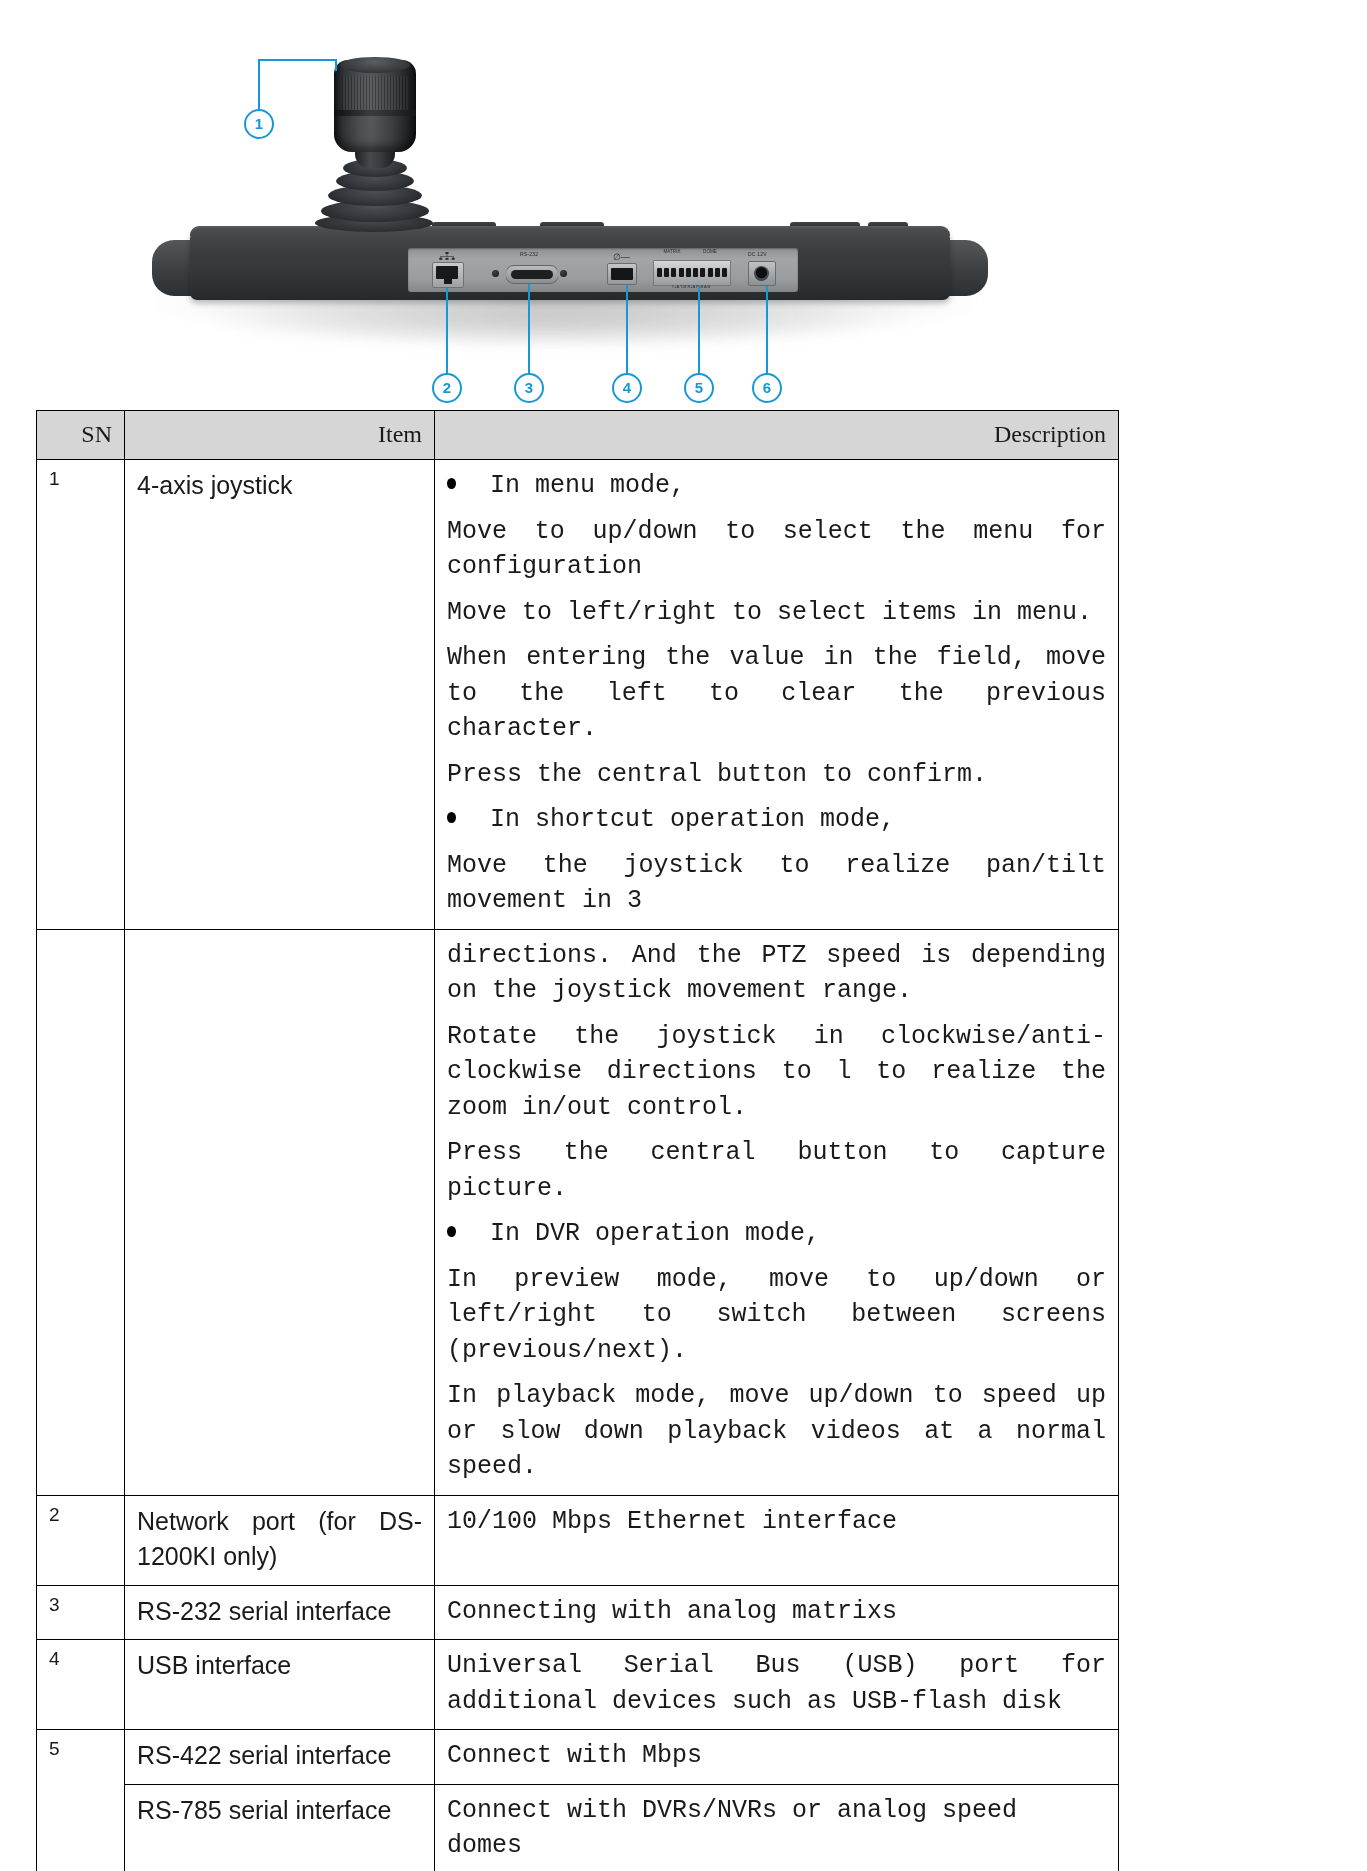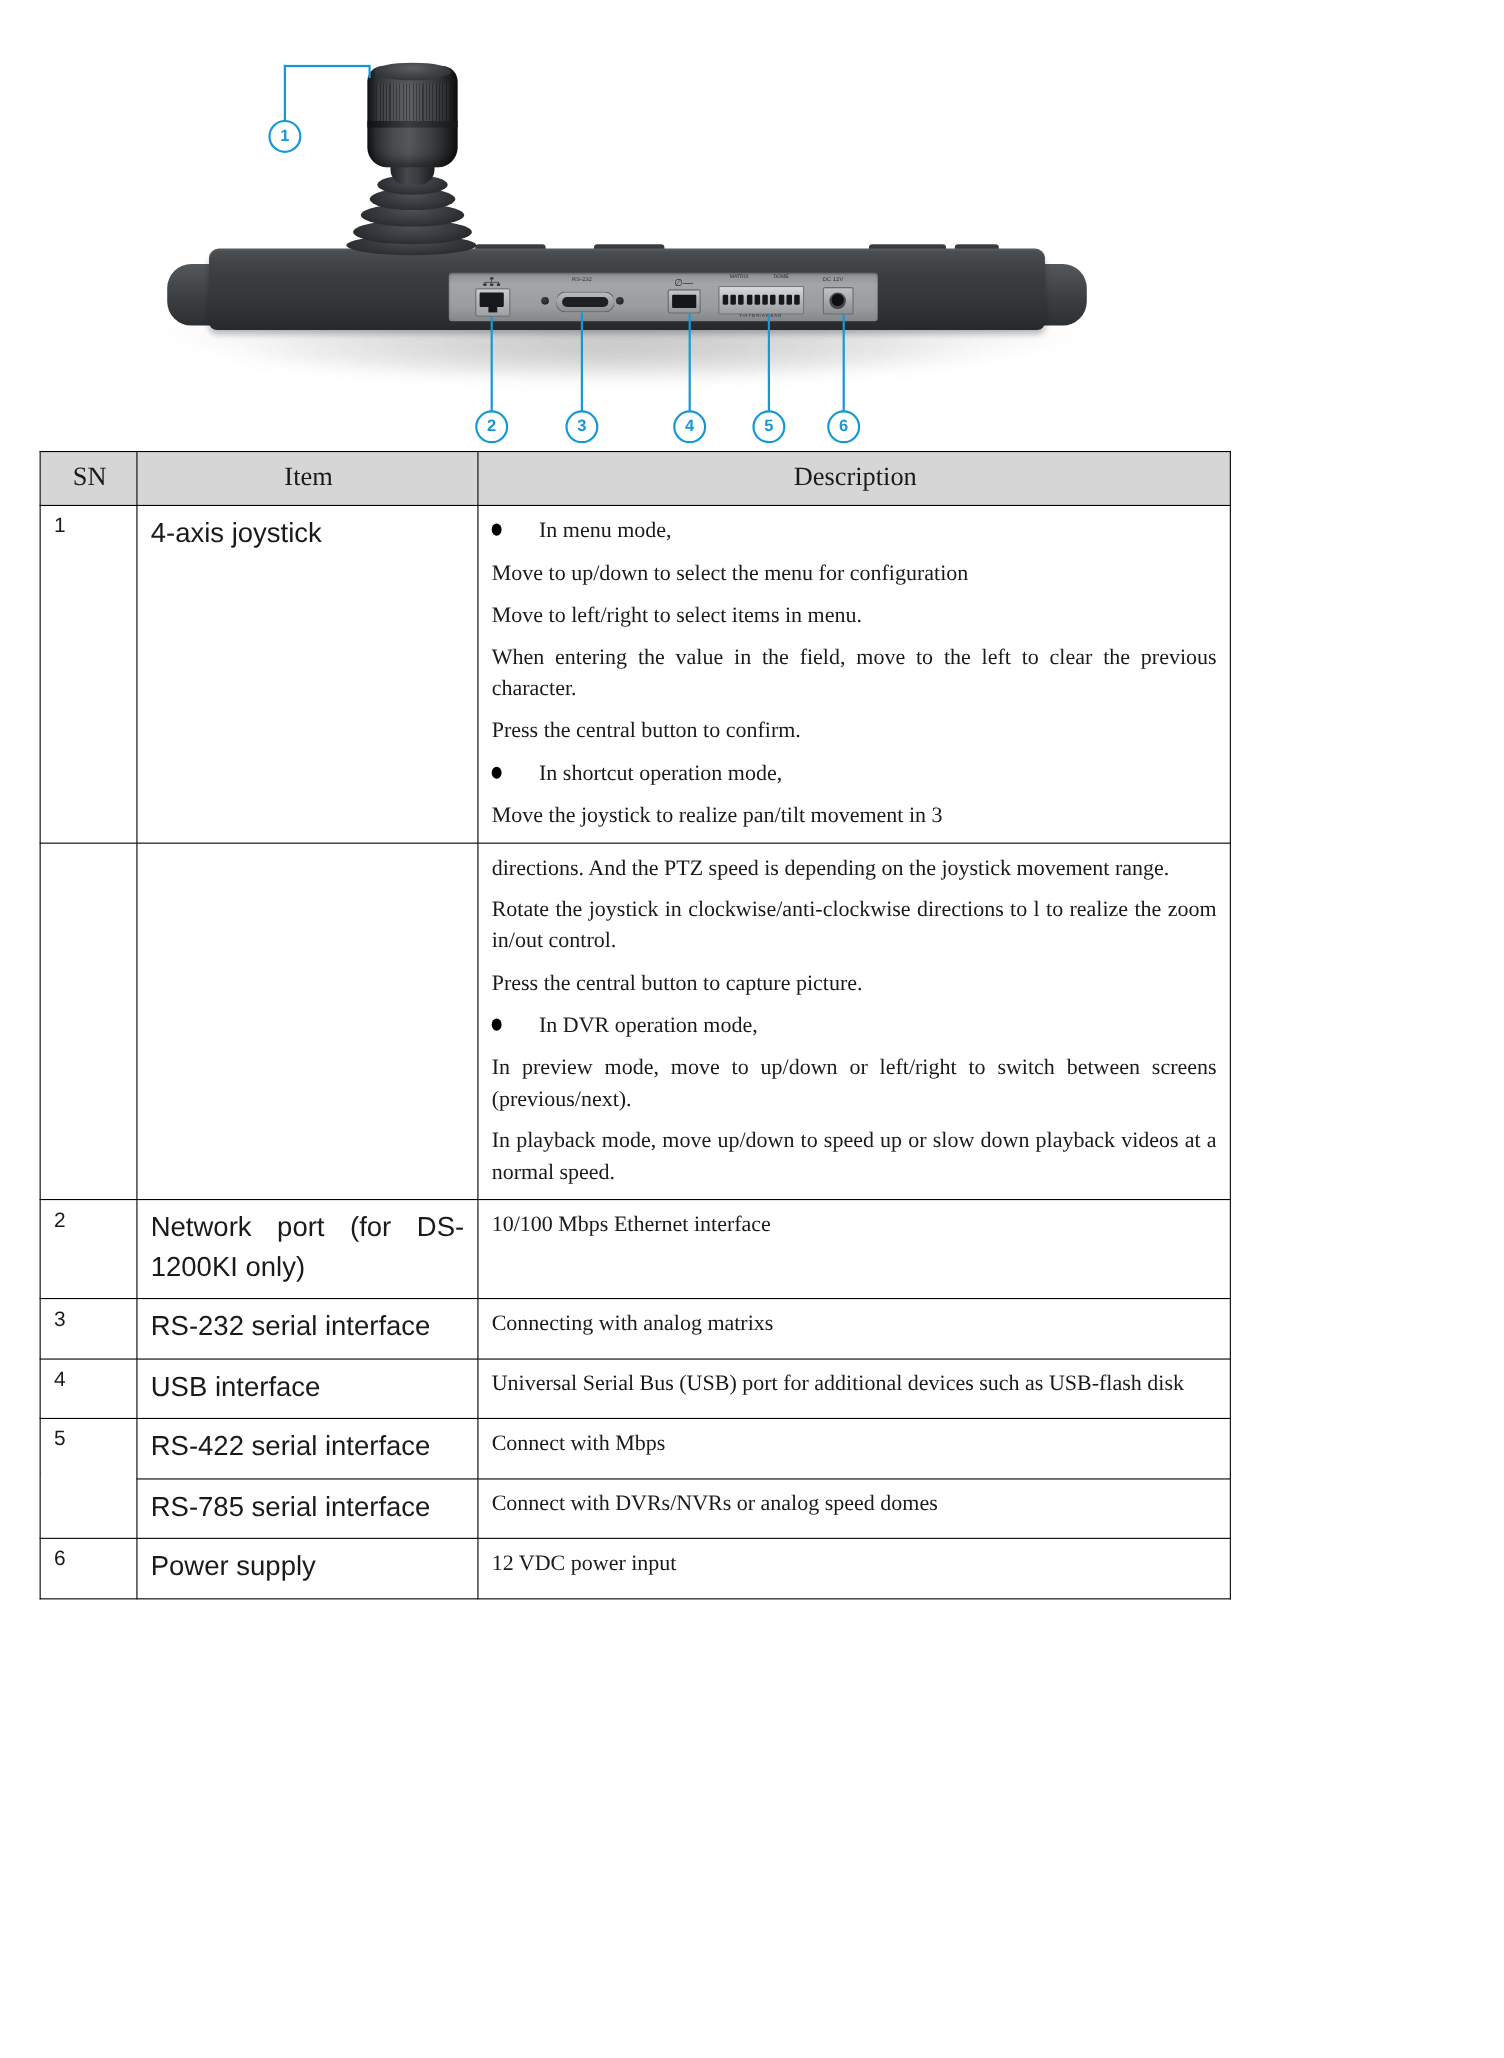--- a/index.html
+++ b/index.html
@@ -383,40 +383,40 @@
   table.spec th, table.spec td {
     border: 1.2px solid #000;
     vertical-align: top;
     padding: 8px 12px 10px 12px;
   }
   table.spec thead th {
     background: #d6d6d6;
     font-family: "Liberation Serif", serif;
     font-weight: normal;
     font-size: 24px;
-    text-align: center;
+    text-align: right;
     padding: 10px 12px 12px 14px;
     line-height: 1.1;
   }
   .cell-sn {
     font-size: 19px;
     vertical-align: middle;
     padding-left: 14px;
     font-family: "Liberation Sans", sans-serif;
   }
   .cell-item {
     font-size: 25px;
     line-height: 1.42;
     font-family: "Liberation Sans", sans-serif;
   }
   .cell-item.justify { text-align: justify; text-align-last: left; }
   .cell-desc {
-    font-size: 20px;
+    font-size: 25px;
     line-height: 1.42;
-    font-family: Liberation Serif, serif;
+    font-family: Liberation Mono, monospace;
   }
   .cell-desc.justify { text-align: justify; text-align-last: left; }
   .cell-desc p, .cell-item p {
     margin: 0 0 10px 0;
   }
   .cell-desc p:last-child, .cell-item p:last-child { margin-bottom: 0; }
 
   .bullet-line {
     display: block;
     margin: 0 0 12px 0;

